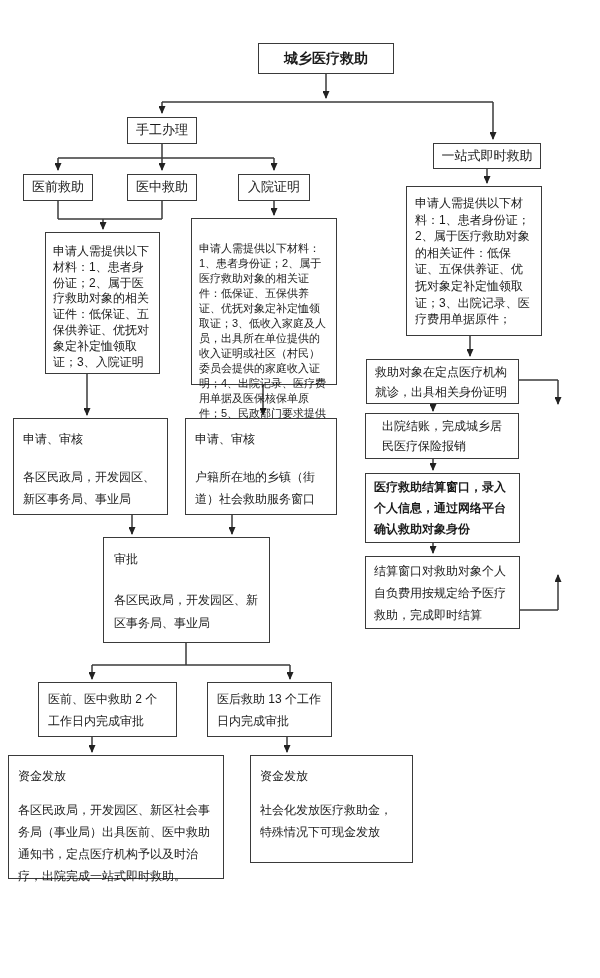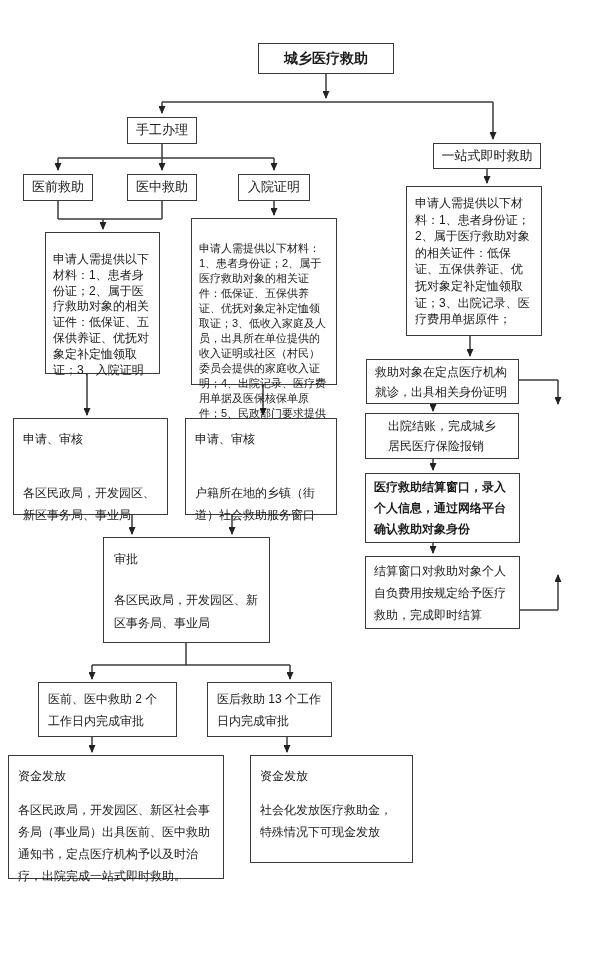--- a/index.html
+++ b/index.html
@@ -28,40 +28,40 @@
   .node__body{display:block;}
 
   
   #n-title{left:258px;top:43px;width:136px;height:31px;font-weight:bold;font-size:14px;}
   #n-manual{left:127px;top:117px;width:70px;height:27px;}
   #n-pre{left:23px;top:174px;width:70px;height:27px;}
   #n-mid{left:127px;top:174px;width:70px;height:27px;}
   #n-post{left:238px;top:174px;width:72px;height:27px;}
   #n-onestop{left:433px;top:143px;width:108px;height:26px;}
 
-  #n-mat1{left:45px;top:232px;width:115px;height:142px;padding:19px 7px;line-height:15.8px;}
+  #n-mat1{left:45px;top:232px;width:115px;height:142px;padding:11px 7px;line-height:15.8px;}
   #n-mat2{left:191px;top:218px;width:146px;height:167px;padding:22px 7px;font-size:11px;line-height:15px;}
   #n-mat3{left:406px;top:186px;width:136px;height:150px;padding:8px 8px;line-height:16.6px;}
 
   #n-apply1{left:13px;top:418px;width:155px;height:97px;padding:9px 9px;line-height:22px;}
   #n-apply2{left:185px;top:418px;width:152px;height:97px;padding:9px 9px;line-height:22px;}
-  #n-apply1 .node__heading,#n-apply2 .node__heading{margin-bottom:32px;}
+  #n-apply1 .node__heading,#n-apply2 .node__heading{margin-bottom:16px;}
 
   #n-approve{left:103px;top:537px;width:167px;height:106px;padding:10px 10px;line-height:23px;}
   #n-approve .node__heading{margin-bottom:18px;}
 
   #n-days2{left:38px;top:682px;width:139px;height:55px;padding:5px 9px;line-height:22px;}
   #n-days13{left:207px;top:682px;width:125px;height:55px;padding:5px 9px;line-height:22px;}
 
   #n-fund1{left:8px;top:755px;width:216px;height:124px;padding:9px 9px;line-height:22px;}
   #n-fund2{left:250px;top:755px;width:163px;height:108px;padding:9px 9px;line-height:22px;}
   #n-fund1 .node__heading,#n-fund2 .node__heading{margin-bottom:12px;}
 
   #n-hospital{left:366px;top:359px;width:153px;height:45px;padding:2px 8px;line-height:20px;}
-  #n-checkout{left:365px;top:413px;width:154px;height:46px;padding:2px 22px;line-height:20px;}
+  #n-checkout{left:365px;top:413px;width:154px;height:46px;padding:2px 16px;line-height:20px;}
   #n-window{left:365px;top:473px;width:155px;height:70px;padding:3px 8px;line-height:21px;font-weight:bold;}
   #n-settle{left:365px;top:556px;width:155px;height:73px;padding:3px 8px;line-height:22px;}
 
   #n-mz{left:530px;top:407px;width:61px;height:165px;padding:7px 8px;font-size:13px;line-height:19.5px;}
 </style>
 </head>
 <body>
 
 <div id="canvas">
 

